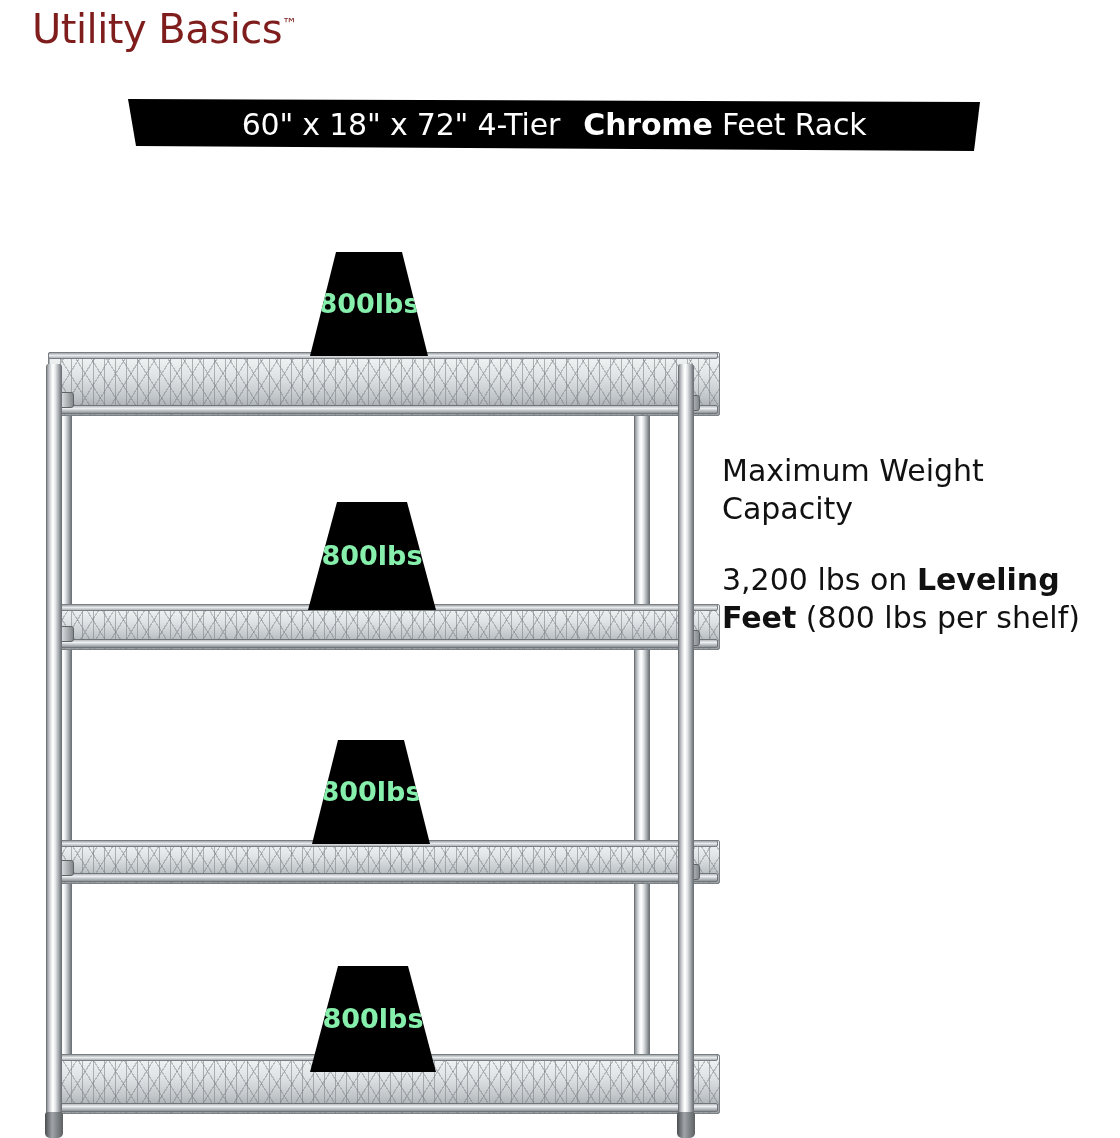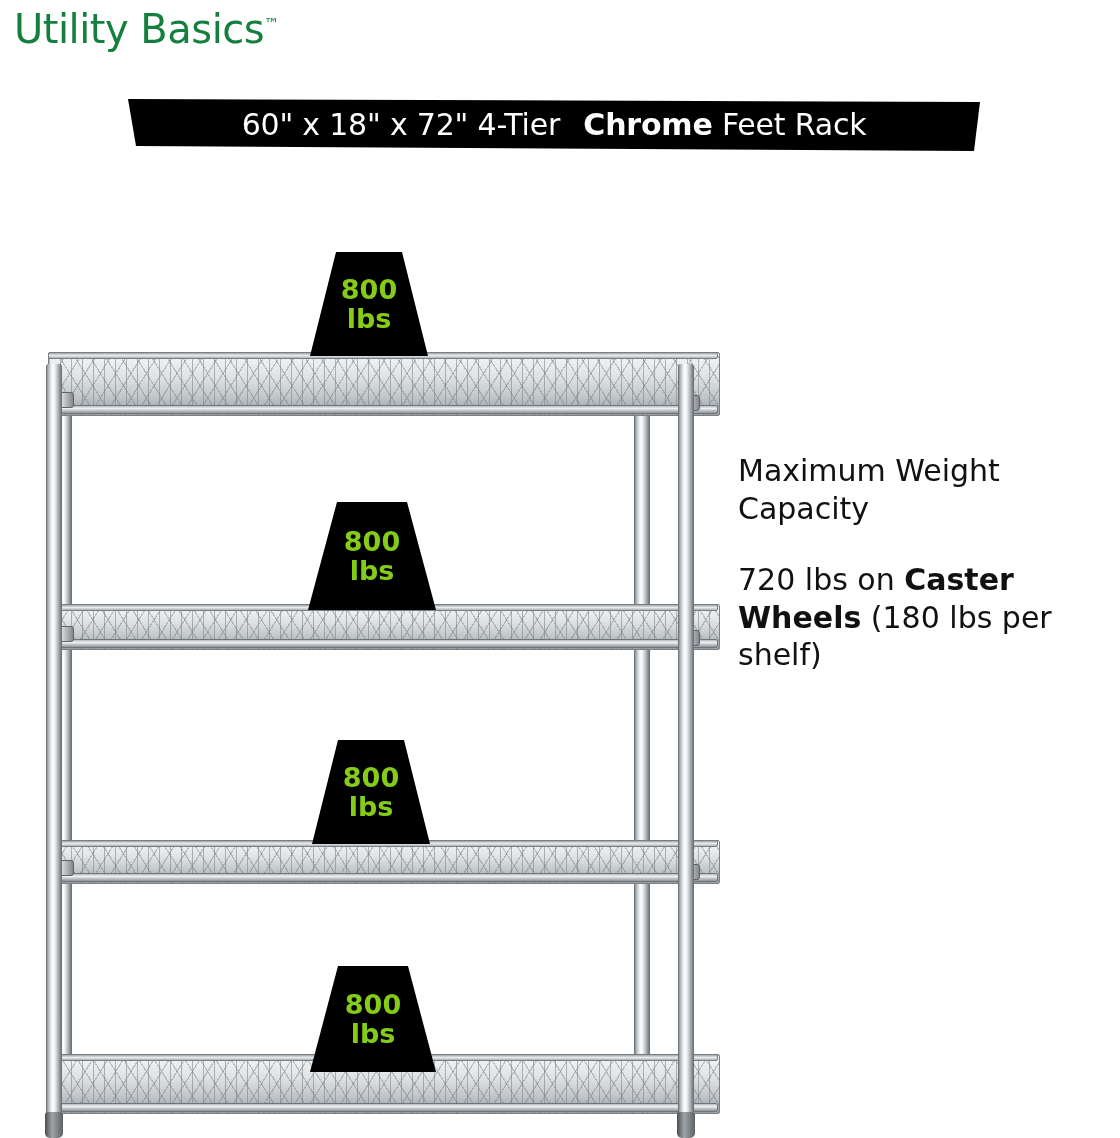--- a/index.html
+++ b/index.html
@@ -12,25 +12,25 @@
     height: 1138px;
     position: relative;
     overflow: hidden;
     font-family: "DejaVu Sans", sans-serif;
     color: #000000;
   }
 
   
   #brand {
     position: absolute;
-    left: 14px;
+    left: 32px;
     top: 6px;
     font-size: 40px;
     letter-spacing: -0.5px;
-    color: #15803d;
+    color: #7f1d1d;
     white-space: nowrap;
   }
   #brand .tm {
     font-size: 15px;
     vertical-align: super;
     letter-spacing: 0;
   }
 
   
   #banner {
@@ -135,43 +135,42 @@
     border-radius: 3px;
     background: linear-gradient(to right, #6e7377, #d6d9db 40%, #83888c 100%);
     border: 1px solid #5e6366;
     box-sizing: border-box;
   }
 
   
   .badge {
     position: absolute;
     background: #000000;
-    color: #84cc16;
+    color: #86efac;
     text-align: center;
     font-weight: bold;
     line-height: 1.08;
     display: flex;
-    flex-direction: column;
     align-items: center;
     justify-content: center;
     font-size: 27px;
   }
   .badge span { display: block; }
 
   
   #copy {
     position: absolute;
     left: 722px;
     top: 452px;
     width: 392px;
     font-size: 30px;
     line-height: 1.25;
     color: #111111;
   }
-  #copy p { margin: 0 0 34px 16px; }
+  #copy p { margin: 0 0 34px 0; }
   #copy b { font-weight: bold; }
 </style>
 </head>
 <body>
 
 <div id="brand">
   <span>Utility Basics</span><span class="tm">™</span>
 </div>
 
 <div id="banner">
@@ -238,15 +237,15 @@
 
   <div class="badge" style="left:276px; top:714px; width:126px; height:106px; clip-path: polygon(28px 0, 98px 0, 126px 106px, 0 106px);">
     <span>800</span>
     <span>lbs</span>
   </div>
 </div>
 
 <div id="copy">
   <p>Maximum Weight Capacity</p>
   <p>
-    <span>720 lbs on </span><b>Caster Wheels</b><span> (180 lbs per shelf)</span>
+    <span>3,200 lbs on </span><b>Leveling Feet</b><span> (800 lbs per shelf)</span>
   </p>
 </div>
 
 </body></html>

